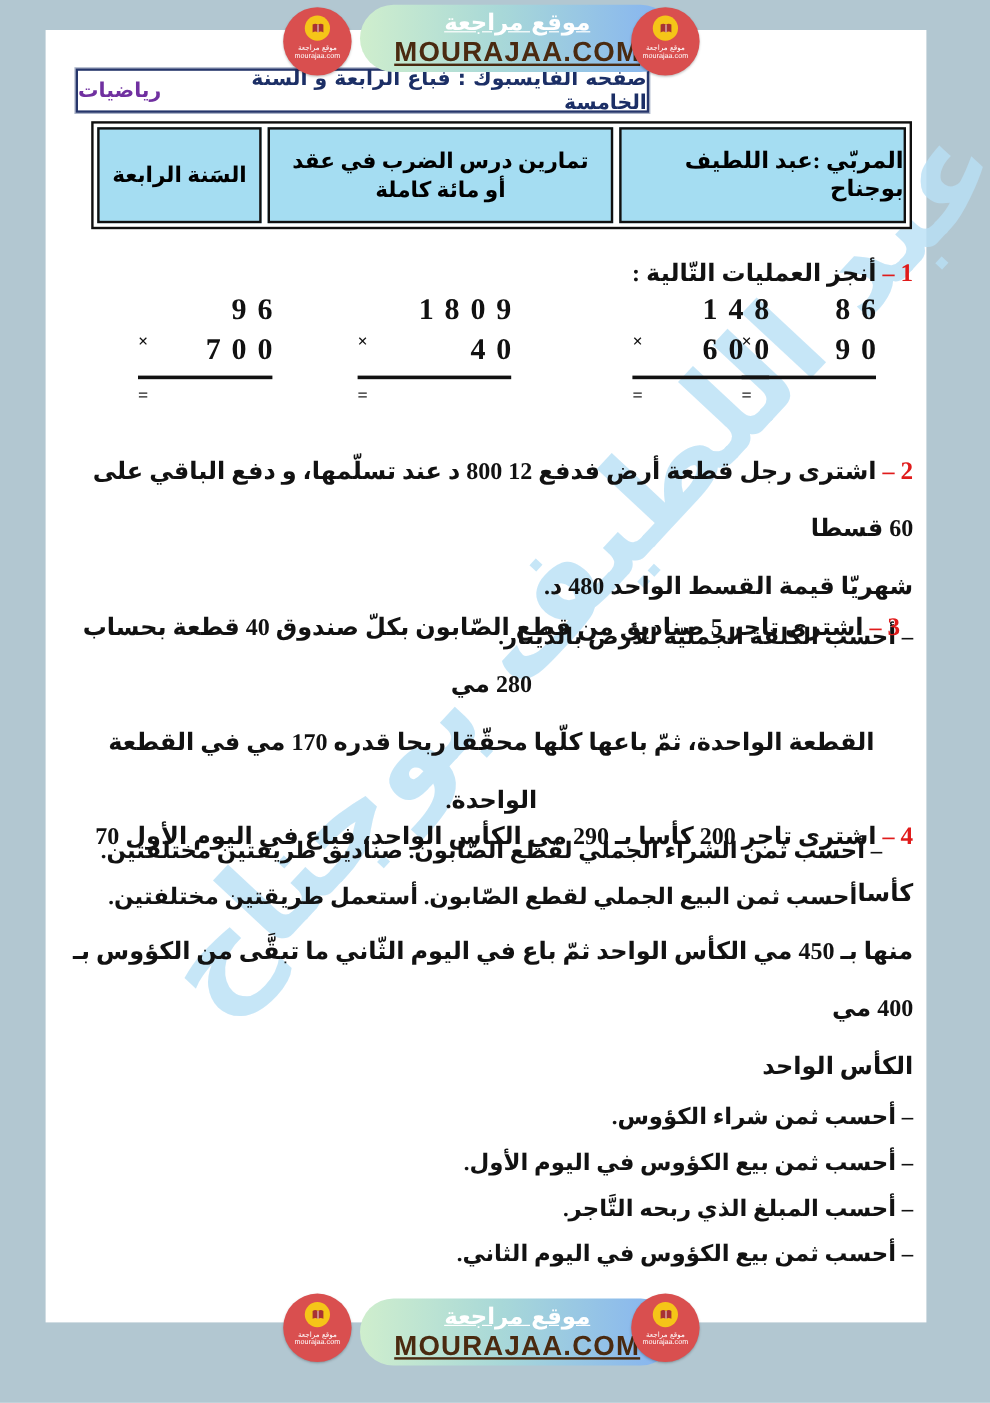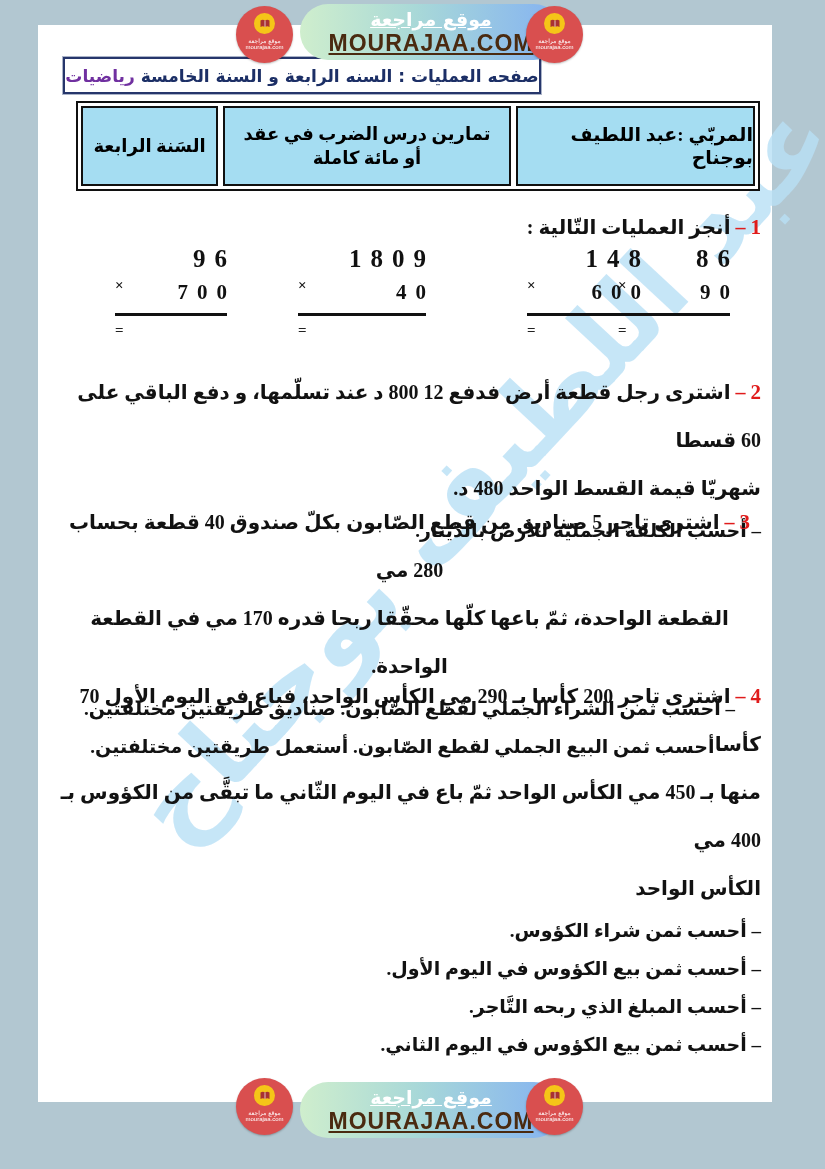--- a/index.html
+++ b/index.html
@@ -93,21 +93,21 @@
   .op .top{
     font-size:25px; text-align:right; letter-spacing:9px; margin-right:-9px;
     line-height:28px; margin-bottom:5px;
   }
   .op .row2{
     display:flex; align-items:flex-start;
     border-bottom:3px solid #111; padding-bottom:7px;
   }
   .op .times{ font-size:15px; line-height:15px; margin-top:0; }
   .op .bot{
-    flex:1; font-size:21px; text-align:right; letter-spacing:9px; margin-right:-9px;
+    flex:1; font-size:25px; text-align:right; letter-spacing:9px; margin-right:-9px;
     line-height:28px;
   }
   .op .eq{ font-size:15px; color:#222; margin-top:6px; text-align:left; }
 </style>
 </head>
 <body>
 
 <div class="stage">
   <div class="paper"></div>
 
@@ -136,21 +136,21 @@
         <svg viewBox="0 0 24 24" width="12" height="12">
             <path d="M3 5c3-2 6-2 9 0 3-2 6-2 9 0v13c-3-2-6-2-9 0-3-2-6-2-9 0z" fill="#a83232"></path>
             <line x1="12" y1="5" x2="12" y2="18" stroke="#ffffff" stroke-width="1.4"></line>
           </svg>
       </span>
       <span class="l1">موقع مراجعة</span>
       <span class="l2">mourajaa.com</span>
     </div>
 
     <div class="fb-bar">
-      <span class="main">صفحه العمليات : السنه الرابعة و السنة الخامسة</span>
+      <span class="main">صفحه الفايسبوك : فباع الرابعة و السنة الخامسة</span>
       <span class="hl">رياضيات</span>
     </div>
 
     <div class="info-table">
       <div class="info-cell cell-teacher">
         <span>المربّي :عبد اللطيف بوجناح</span>
       </div>
       <div class="info-cell cell-lesson">
         <span>تمارين درس الضرب في عقد</span>
         <span>أو مائة كاملة</span>

